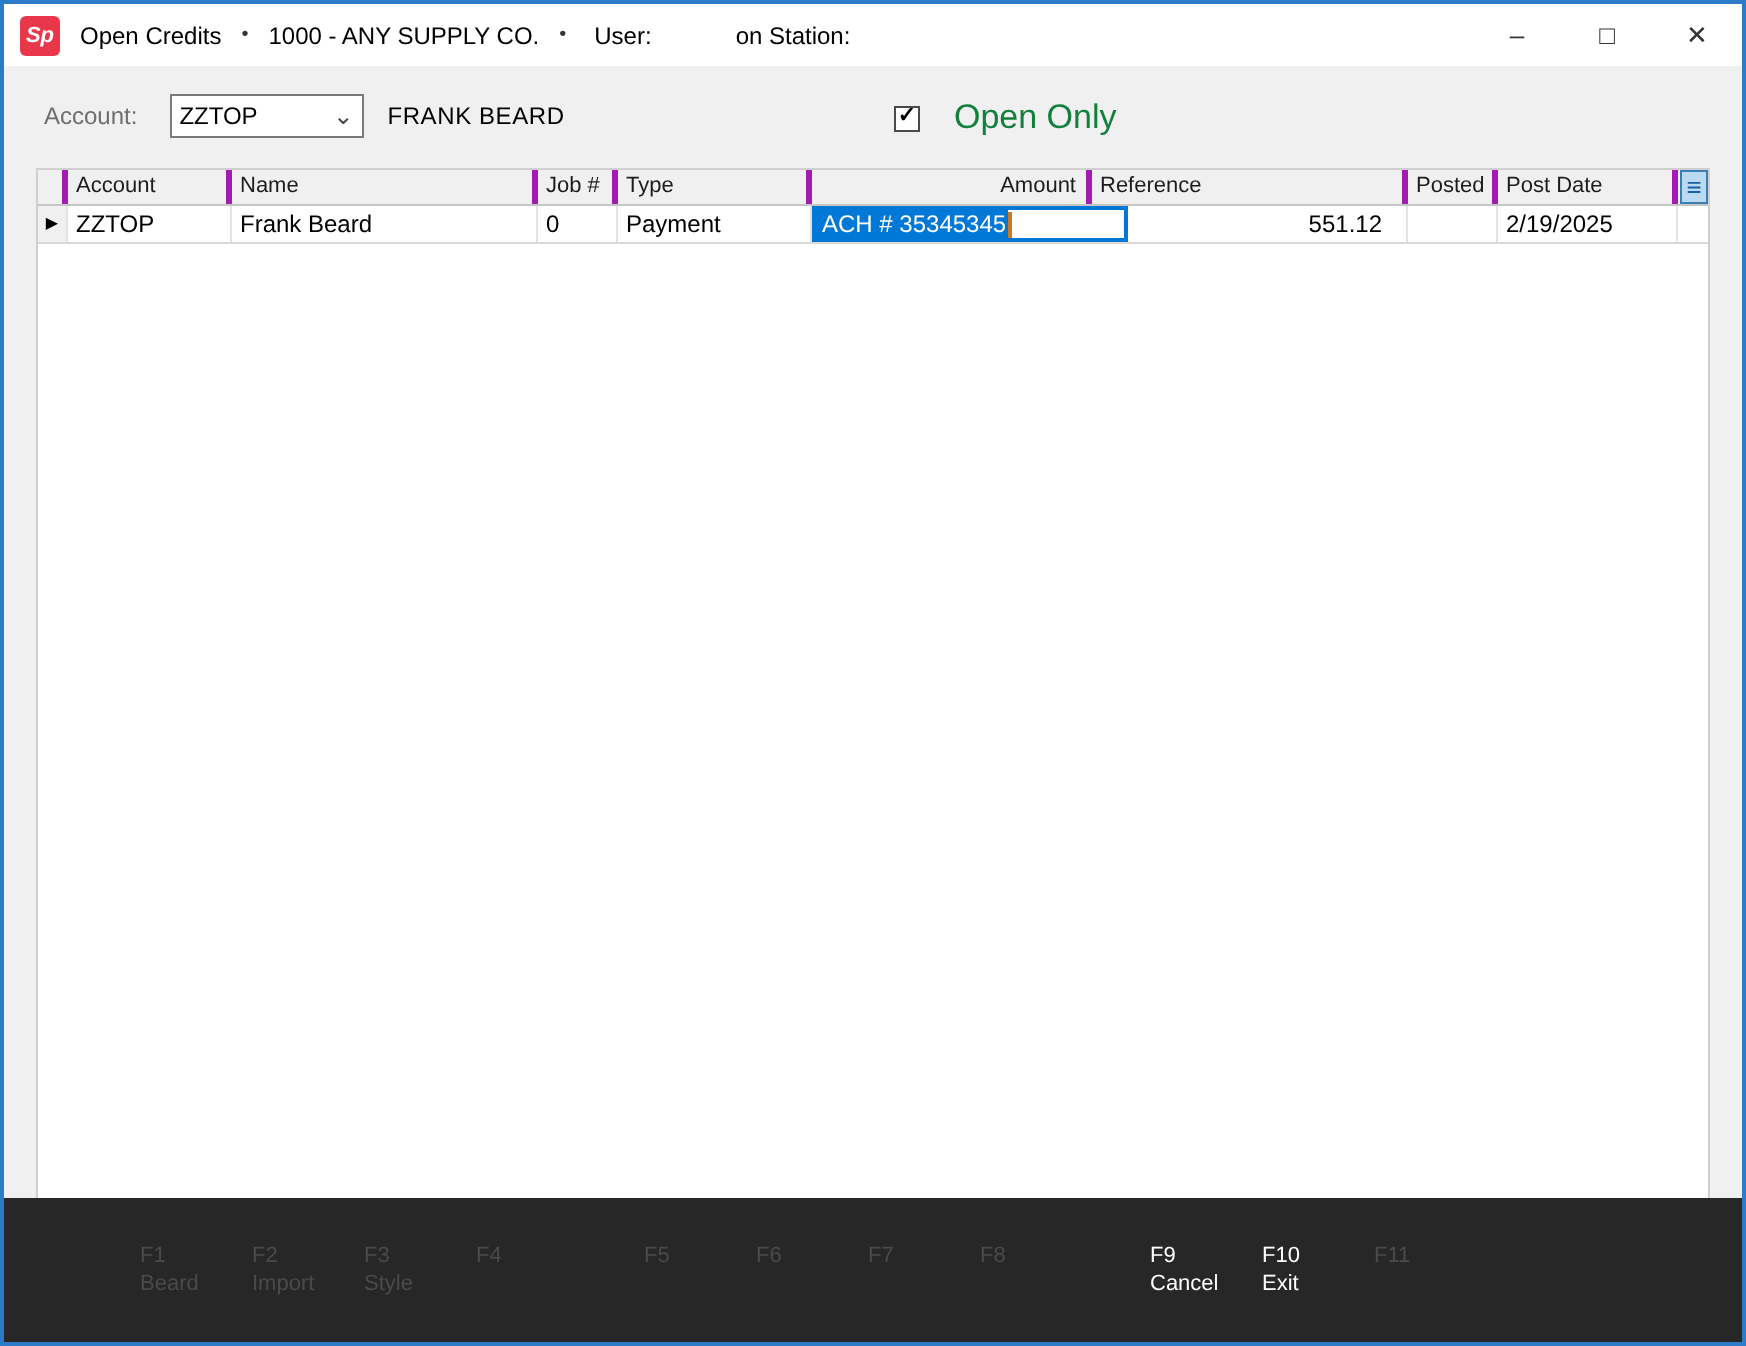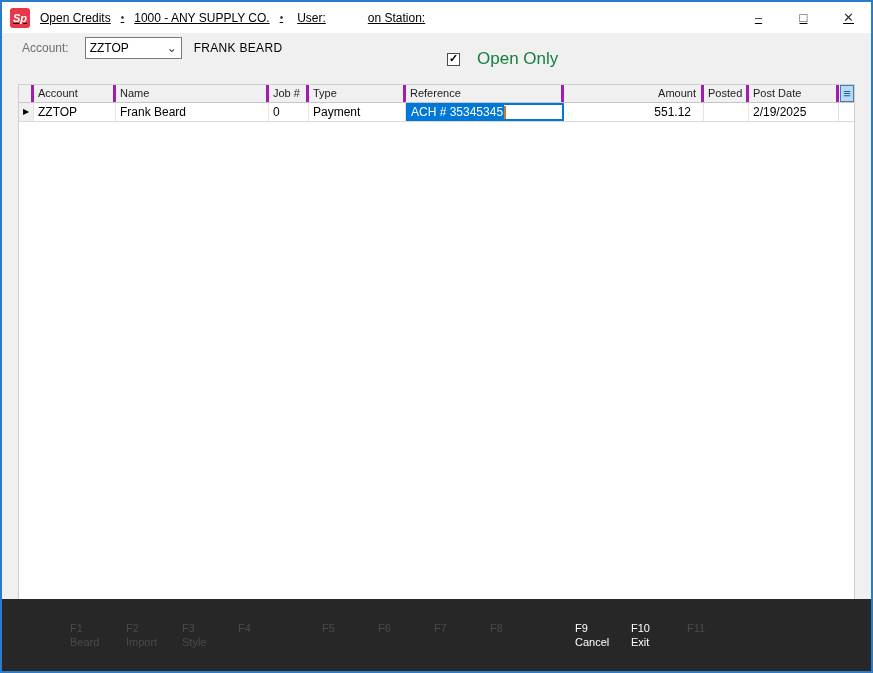--- a/index.html
+++ b/index.html
@@ -2,21 +2,21 @@
 <html><head>
 <meta charset="utf-8">
 <style>
   * { margin:0; padding:0; box-sizing:border-box; }
   html,body { background:#cfcfcf; }
   body { font-family:"Liberation Sans", sans-serif; }
 
   .window{
     position:relative; width:873px; height:673px;
     border:2px solid #2b7bc9; background:#f0f0f0;
-    display:flex; flex-direction:column; overflow:hidden;text-decoration:underline;
+    display:flex; flex-direction:column; overflow:hidden;
   }
 
   
   .titlebar{
     height:31px; background:#ffffff; display:flex; align-items:center;
     padding-left:8px; flex:0 0 auto; font-size:12px; color:#000;
   }
   .app-icon{
     width:20px; height:20px; background:#e8374a; border-radius:3px;
     color:#fff; font-size:11px; font-weight:bold; font-style:italic;
@@ -35,21 +35,21 @@
   
   .menubar{
     height:26px; background:#f1f1f1; display:flex; align-items:center;
     padding-left:8px; flex:0 0 auto; font-size:12px; color:#111;
   }
   .menu-item{ padding:4px 10px; white-space:nowrap; }
 
   
   .workspace{ position:relative; flex:1 1 auto; background:#f0f0f0; }
 
-  .account-row{ position:absolute; top:4px; left:20px; display:flex; align-items:center; }
+  .account-row{ position:absolute; top:14px; left:20px; display:flex; align-items:center; }
   .account-label{ color:#6f6f6f; font-size:12px; }
   .combo{
     margin-left:16px; width:97px; height:22px; background:#fff;
     border:1px solid #7a7a7a; display:flex; align-items:center; padding:0 4px;
     font-size:12px; color:#000;
   }
   .combo-chevron{ margin-left:auto; color:#444; font-size:12px; line-height:10px; }
   .account-name{ margin-left:12px; font-size:12px; color:#000; letter-spacing:.3px; }
 
   .openonly{ position:absolute; top:16px; left:445px; display:flex; align-items:center; }
@@ -150,22 +150,22 @@
       <span class="openonly-label">Open Only</span>
     </div>
 
     <div class="grid">
       <div class="grid-header">
         <div class="gh-cell c0"></div>
         <div class="gh-cell c1">Account</div>
         <div class="gh-cell c2">Name</div>
         <div class="gh-cell c3">Job #</div>
         <div class="gh-cell c4">Type</div>
+        <div class="gh-cell c6 gh-right">Amount</div>
         <div class="gh-cell c5">Reference</div>
-        <div class="gh-cell c6 gh-right">Amount</div>
         <div class="gh-cell c7">Posted</div>
         <div class="gh-cell c8">Post Date</div>
         <div class="grid-menu-btn">
           <span>≡</span>
         </div>
       </div>
 
       <div class="grid-row">
         <div class="gr-cell c0 marker-cell">
           <span class="tri">▶</span>

